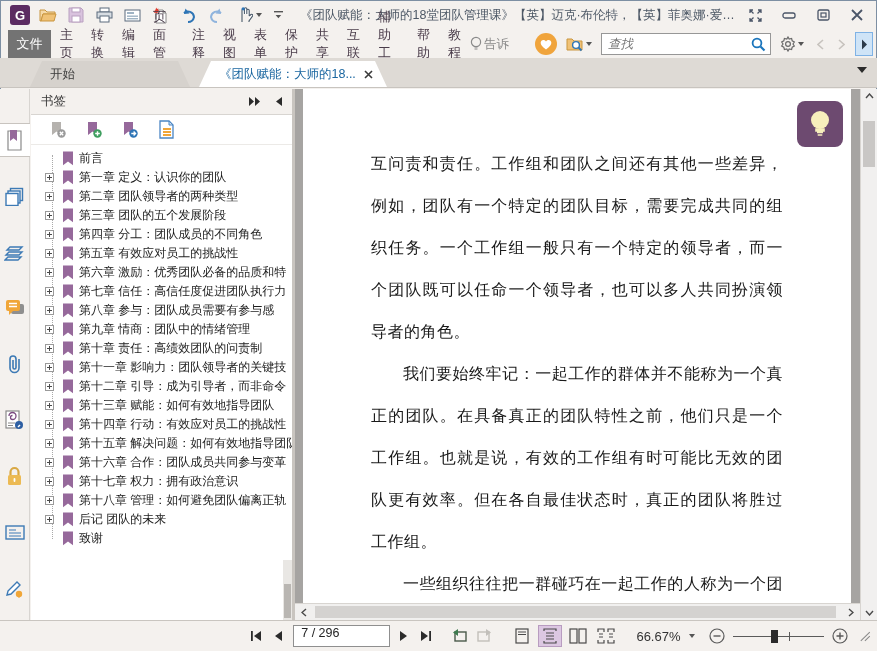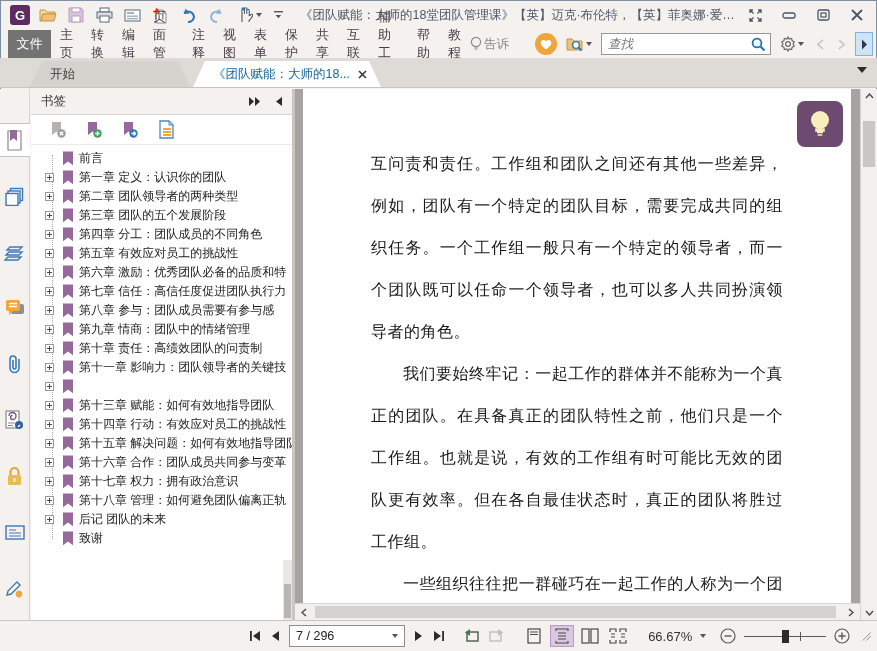--- a/index.html
+++ b/index.html
@@ -37,21 +37,21 @@
                 display:flex; align-items:center; justify-content:center; }
   .caret { display:inline-block; width:0; height:0; border-left:3.5px solid transparent;
            border-right:3.5px solid transparent; border-top:4px solid #555; }
 
   
   .tabbar { height:30px; background:#dedad5; position:relative; border-bottom:1px solid #c8c4bf;padding-left:6px; }
   .tab { position:absolute; bottom:0; height:26px; display:flex; align-items:center;
          padding:0 14px 0 20px; font-size:12.5px;
          clip-path:polygon(12px 0, calc(100% - 12px) 0, 100% 100%, 0 100%); }
   .tab-start { left:30px; width:160px; color:#3a3a3a; background:#d6d2cd; }
-  .tab-doc { left:193px; width:188px; background:#ffffff; color:#1a66a0; }
+  .tab-doc { left:199px; width:188px; background:#ffffff; color:#1a66a0; }
   .tab-doc .close-x { margin-left:auto; }
   .tab-list-btn { position:absolute; right:10px; top:9px; }
 
   
   .main { position:absolute; top:89px; bottom:31px; left:0; right:0; }
 
   .iconstrip { position:absolute; left:0; top:0; bottom:0; width:30px; background:#f4f1ee;
                border-right:1px solid #d8d5d1; display:flex; flex-direction:column;
                align-items:center; padding-top:42px; gap:22px; }
   .strip-btn { width:30px; height:34px; display:flex; align-items:center; justify-content:center; }
@@ -101,21 +101,21 @@
              border-top:1px solid #d8d5d1; display:flex; align-items:center; }
   .hscroll .thumb { position:absolute; left:20px; right:24px; top:2px; bottom:2px; background:#d4d2d0; }
   .harrow { width:18px; display:flex; align-items:center; justify-content:center; }
   .harrow.right { margin-left:auto; }
 
   
   .statusbar { position:absolute; left:0; right:0; bottom:0; height:31px; background:#f4f1ee;
                border-top:1px solid #c9c5c0; display:flex; align-items:center; padding-left:248px; gap:6px; }
   .sb-btn { width:20px; height:20px; display:flex; align-items:center; justify-content:center; }
   .page-box { width:116px; height:22px; background:#fff; border:1px solid #8f8f8f; display:flex;
-              align-items:center; padding:0 6px; gap:16px; }
+              align-items:center; padding:0 6px; gap:16px;flex-direction:column; }
   .page-box input { border:none; outline:none; flex:1; font-size:12.5px; color:#222; width:80px;
                     font-family:"Liberation Sans",sans-serif; }
   .sb-group { display:flex; align-items:center; gap:4px; margin-left:10px; }
   .layout-btn { width:24px; height:22px; display:flex; align-items:center; justify-content:center; }
   .layout-btn.active { background:#dcc7e2; border:1px solid #b89cc0; }
   .zoom-text { font-size:13px; color:#333; margin-left:12px; }
   .slider { position:relative; width:112px; height:20px; margin:0 2px; }
   .slider .track { position:absolute; left:0; right:0; top:10px; height:1px; background:#5a5a5a; }
   .slider .tick { position:absolute; left:56px; top:6px; height:9px; width:1px; background:#5a5a5a; }
   .slider .sthumb { position:absolute; left:38px; top:4px; width:7px; height:13px; background:#2b2b2b; }
@@ -541,20 +541,21 @@
             <span class="bm-label">第十一章 影响力：团队领导者的关键技</span>
           </div>
 
           <div class="bm-row">
             <span class="expander show">
               <span class="box"></span>
             </span>
             <svg class="ribbon" width="12" height="15" viewBox="0 0 12 15">
               <path d="M1 0.5 h10 v13.8 l-5-3.8 -5 3.8z" fill="#96699b"></path>
             </svg>
+            <span class="bm-label">第十二章 引导：成为引导者，而非命令</span>
           </div>
 
           <div class="bm-row">
             <span class="expander show">
               <span class="box"></span>
             </span>
             <svg class="ribbon" width="12" height="15" viewBox="0 0 12 15">
               <path d="M1 0.5 h10 v13.8 l-5-3.8 -5 3.8z" fill="#96699b"></path>
             </svg>
             <span class="bm-label">第十三章 赋能：如何有效地指导团队</span>

